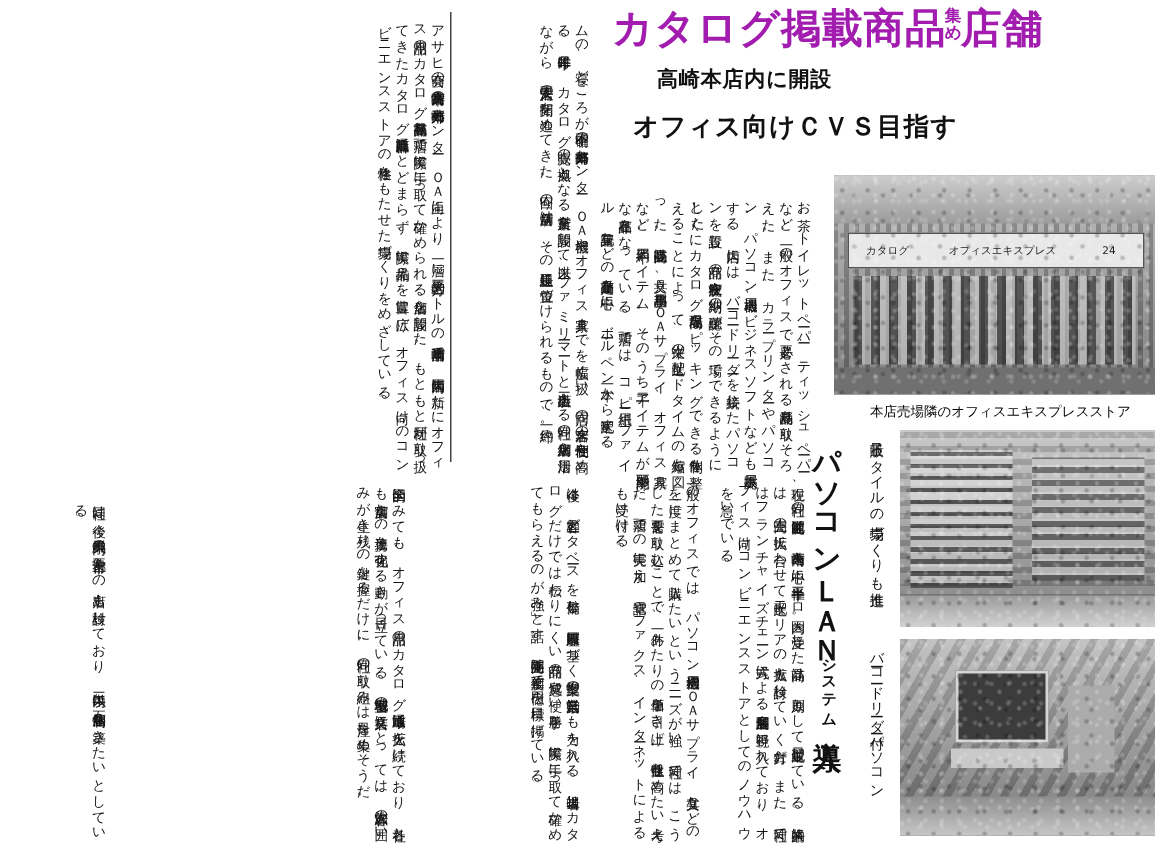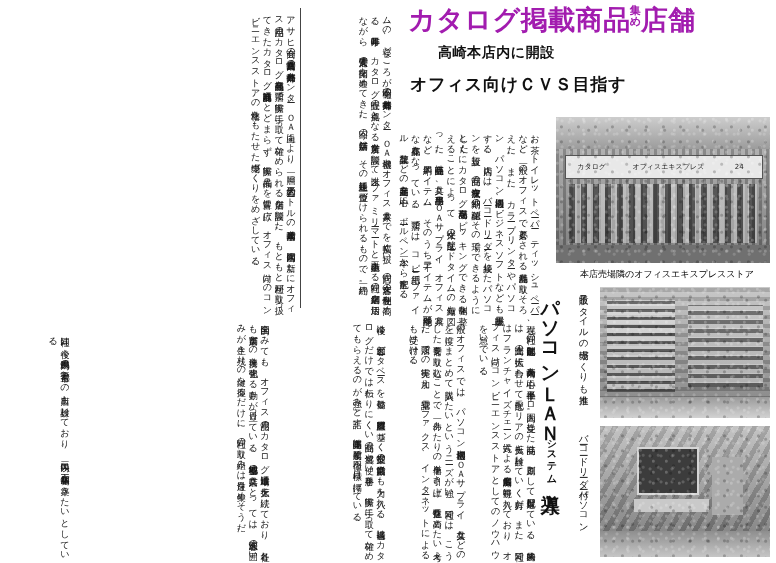--- a/index.html
+++ b/index.html
@@ -44,21 +44,21 @@
     margin-top:11px;
     margin-left:30px;
     letter-spacing:0.04em;
     white-space:nowrap;
   }
   .hl-sub2{
     font-family:"DejaVu Sans",sans-serif;
     font-weight:bold;
     font-size:17px;
     margin-top:11px;
-    margin-left:2px;
+    margin-left:14px;
     letter-spacing:0.05em;
     white-space:nowrap;
   }
 
   
   .photo{
     position:absolute;
     background:#8d8d8d;
     overflow:hidden;
     border:0;

